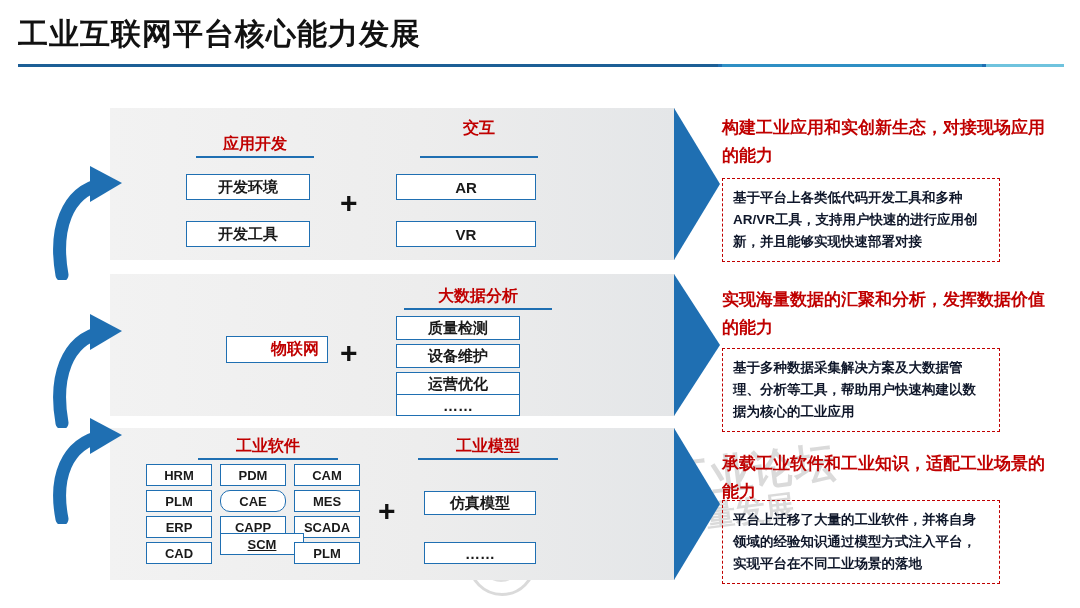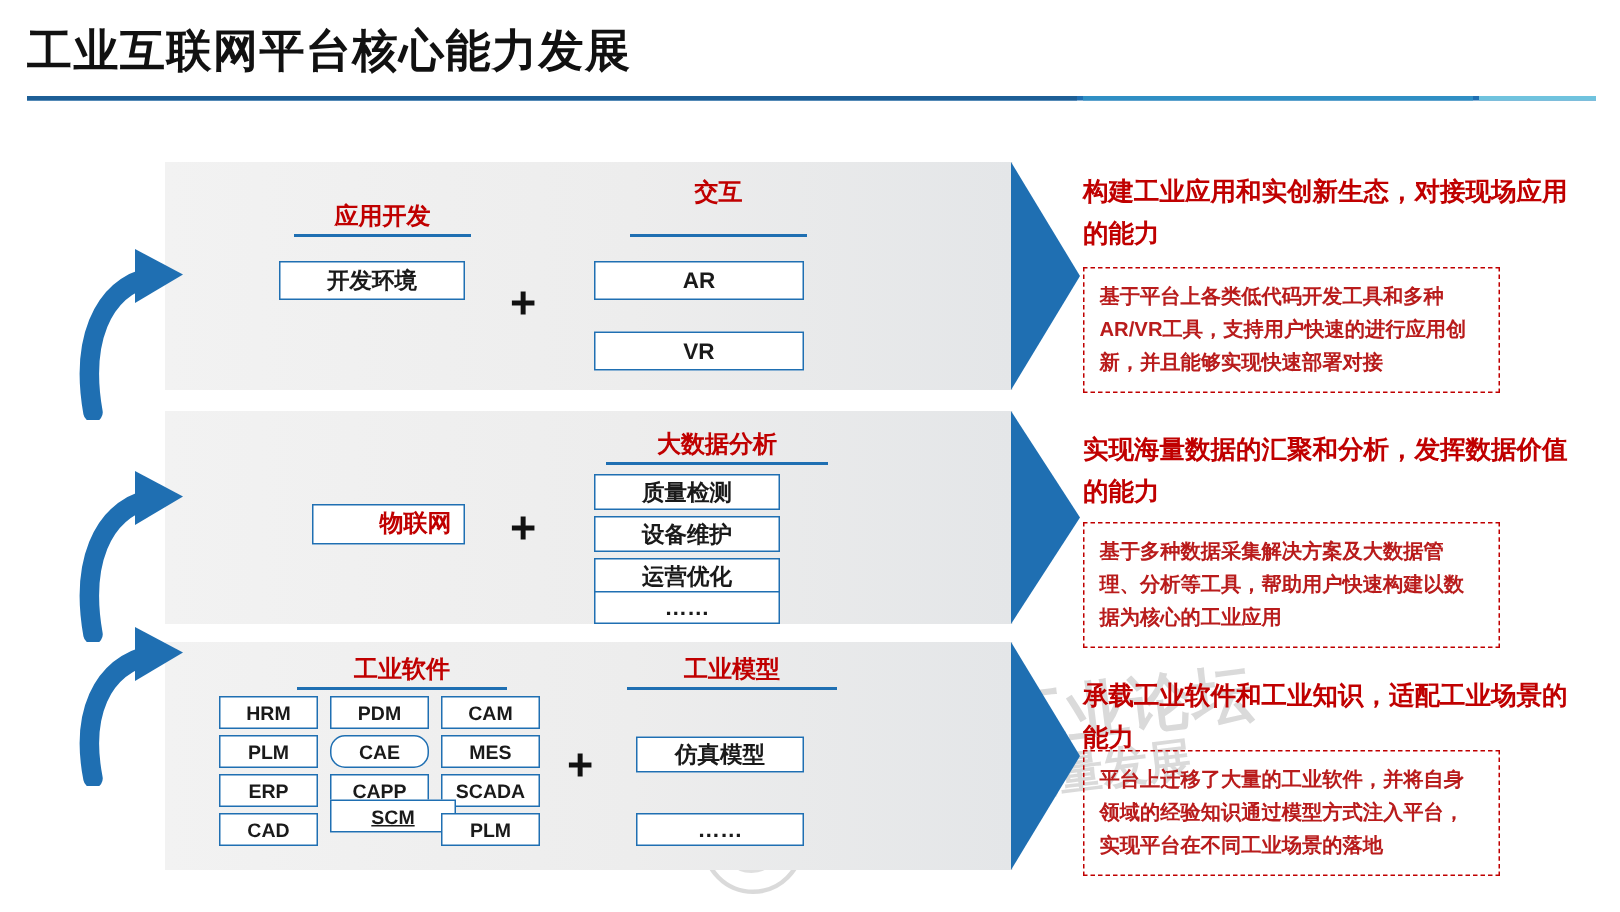--- a/index.html
+++ b/index.html
@@ -93,21 +93,21 @@
   }
 
   
   .rhead{
     position:absolute;font-size:17px;font-weight:bold;color:#c00000;
     line-height:28px;width:330px;
   }
   .rbox{
     position:absolute;width:278px;border:1px dashed #c00000;
     box-sizing:border-box;padding:8px 10px;
-    font-size:13.5px;line-height:22px;color:#b91c1c;font-weight:bold;
+    font-size:13.5px;line-height:22px;color:#0f172a;font-weight:bold;
     background:transparent;
   }
 </style>
 </head>
 <body>
 
 <div class="slide">
 
   <div class="title">工业互联网平台核心能力发展</div>
   <div class="title-rule">
@@ -128,20 +128,21 @@
   <div class="curve" style="top:150px;height:130px;">
     <svg width="80" height="130" viewBox="0 0 80 130">
       <path d="M18,125 C10,80 22,42 58,34" stroke="#1f6fb2" stroke-width="13" fill="none" stroke-linecap="round"></path>
       <path d="M46,16 L78,33 L46,52 Z" fill="#1f6fb2"></path>
     </svg>
   </div>
 
   <div class="grp-title" style="left:196px;top:134px;width:118px;">应用开发</div>
   <div class="u-line" style="left:196px;top:156px;width:118px;"></div>
   <div class="box" style="left:186px;top:174px;width:124px;height:26px;">开发环境</div>
+  <div class="box" style="left:186px;top:221px;width:124px;height:26px;">开发工具</div>
 
   <div class="plus" style="left:340px;top:186px;">+</div>
 
   <div class="grp-title" style="left:420px;top:118px;width:118px;">交互</div>
   <div class="u-line" style="left:420px;top:156px;width:118px;"></div>
   <div class="box" style="left:396px;top:174px;width:140px;height:26px;">AR</div>
   <div class="box" style="left:396px;top:221px;width:140px;height:26px;">VR</div>
 
   <div class="rhead" style="left:722px;top:114px;">构建工业应用和实创新生态，对接现场应用的能力</div>
   <div class="rbox" style="left:722px;top:178px;height:84px;">基于平台上各类低代码开发工具和多种AR/VR工具，支持用户快速的进行应用创新，并且能够实现快速部署对接</div>
@@ -151,21 +152,21 @@
     <div class="arrowhead" style="left:564px;"></div>
   </div>
 
   <div class="curve" style="top:298px;height:130px;">
     <svg width="80" height="130" viewBox="0 0 80 130">
       <path d="M18,125 C10,80 22,42 58,34" stroke="#1f6fb2" stroke-width="13" fill="none" stroke-linecap="round"></path>
       <path d="M46,16 L78,33 L46,52 Z" fill="#1f6fb2"></path>
     </svg>
   </div>
 
-  <div class="grp-title boxed" style="left:208px;top:336px;padding-left:44px;">物联网</div>
+  <div class="grp-title boxed" style="left:226px;top:336px;padding-left:44px;">物联网</div>
 
   <div class="plus" style="left:340px;top:336px;">+</div>
 
   <div class="grp-title" style="left:404px;top:286px;width:148px;">大数据分析</div>
   <div class="u-line" style="left:404px;top:308px;width:148px;"></div>
   <div class="box" style="left:396px;top:316px;width:124px;height:24px;">质量检测</div>
   <div class="box" style="left:396px;top:344px;width:124px;height:24px;">设备维护</div>
   <div class="box" style="left:396px;top:372px;width:124px;height:24px;">运营优化</div>
   <div class="box" style="left:396px;top:394px;width:124px;height:22px;">……</div>
 

